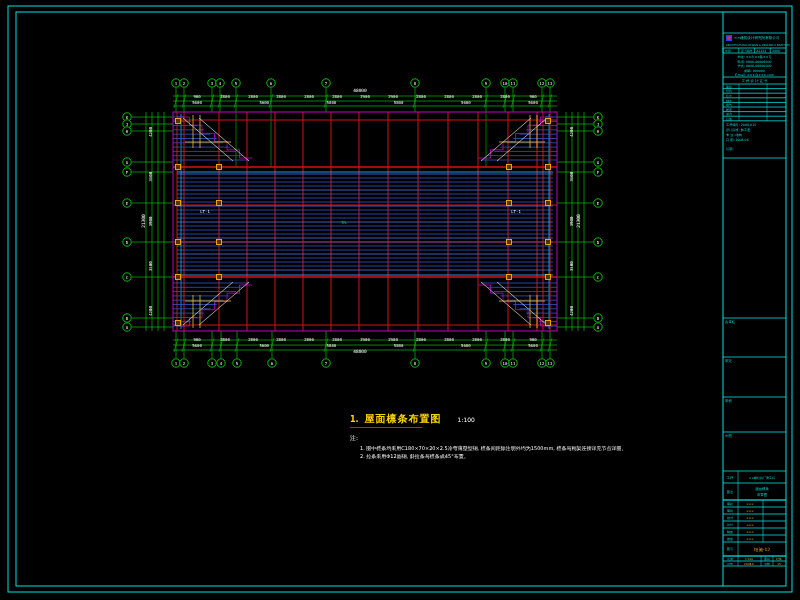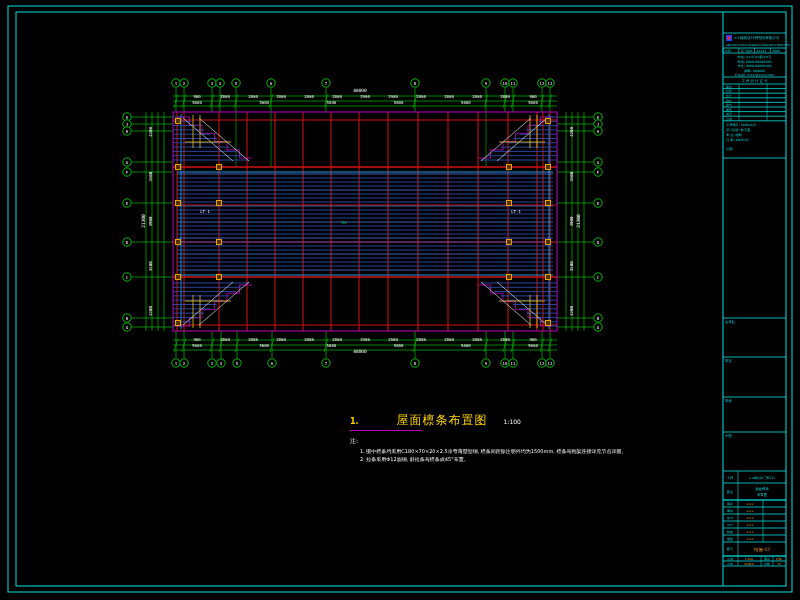--- a/index.html
+++ b/index.html
@@ -2,21 +2,21 @@
 <html><head>
 <meta charset="utf-8">
 <style>
   html,body{margin:0;padding:0;background:#000;}
   .sheet{position:relative;width:800px;height:600px;background:#000;overflow:hidden;
          font-family:"DejaVu Sans",sans-serif;}
   svg{position:absolute;left:0;top:0;}
   .annotation{position:absolute;left:350px;top:412px;width:420px;color:#fff;}
   .fig-title-row{display:flex;align-items:baseline;gap:6px;}
   .fig-no{color:#ffd400;font-size:8px;font-weight:bold;}
-  .fig-title{color:#ffd400;font-size:12px;font-weight:normal;letter-spacing:1px;margin-left:32px;}
+  .fig-title{color:#ffd400;font-size:10px;font-weight:bold;letter-spacing:1px;}
   .fig-scale{color:#ffffff;font-size:6px;margin-left:10px;}
   .fig-underline{height:1px;background:#c000c0;width:72px;margin-top:1px;}
   .note-head{font-size:6px;margin-top:6px;color:#fff;}
   .note-line{font-size:5px;color:#fff;margin-left:10px;margin-top:2px;white-space:nowrap;
              transform-origin:left top;}
 </style>
 </head>
 <body>
 
 <div class="sheet">

